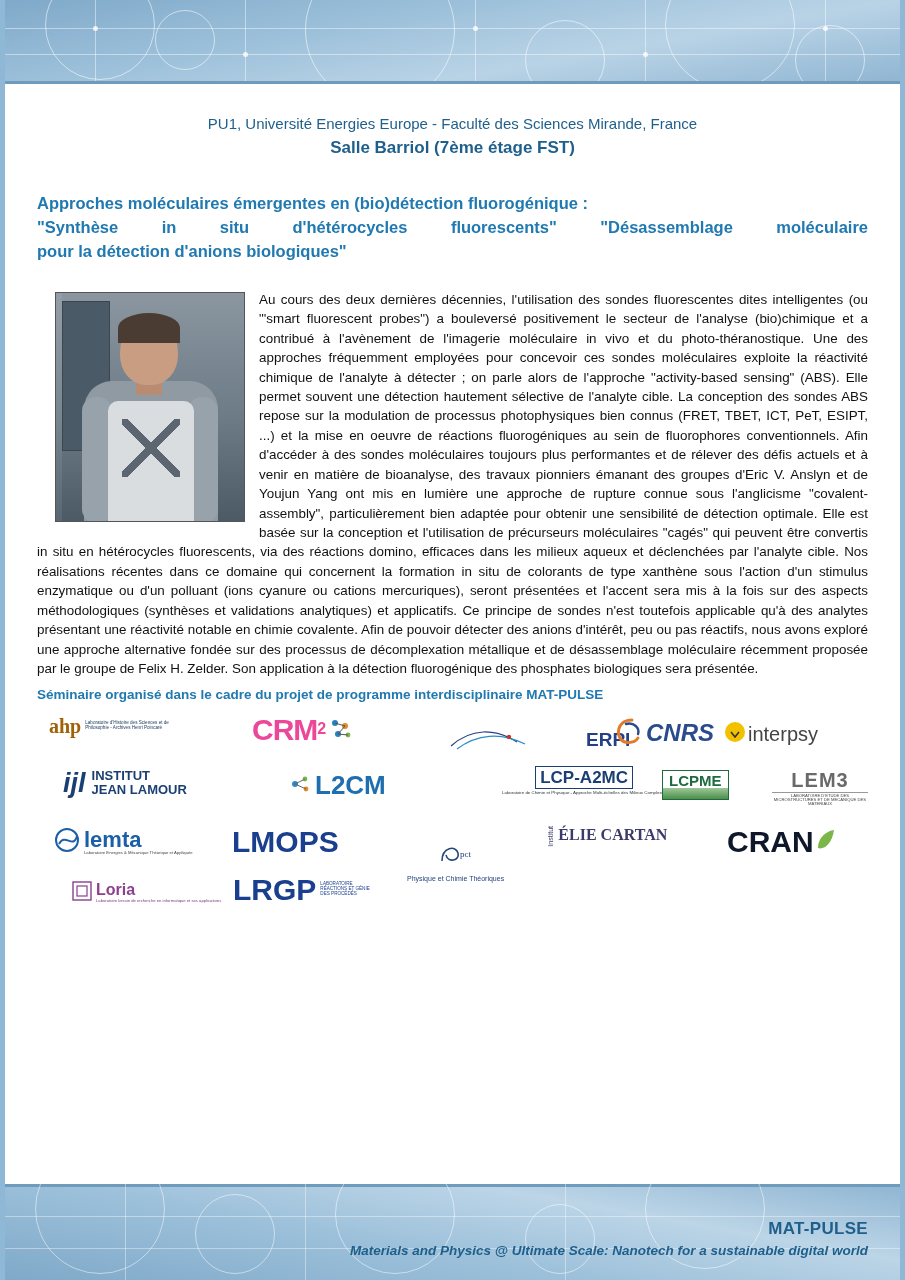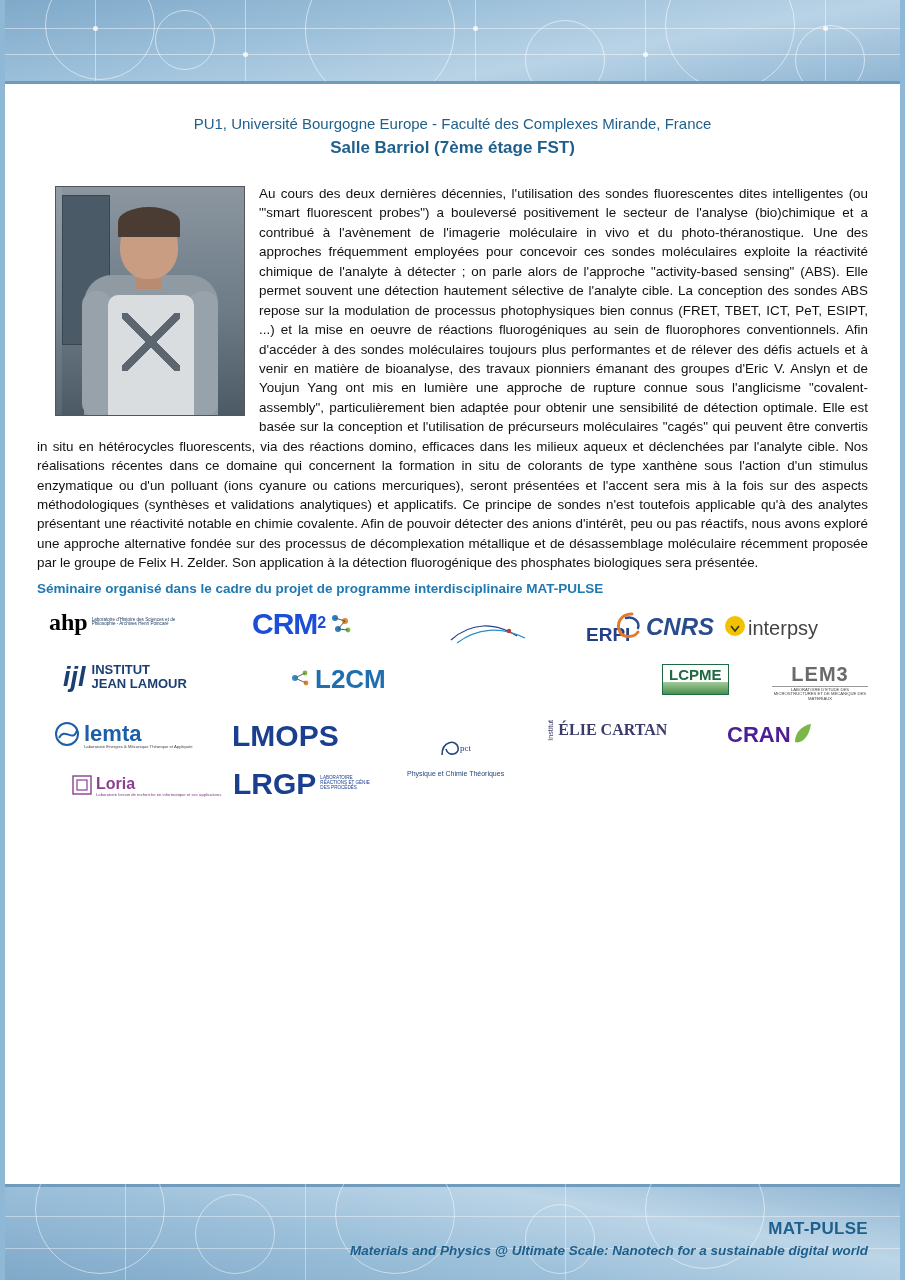--- a/index.html
+++ b/index.html
@@ -222,25 +222,25 @@
     display: flex;
     align-items: center;
     justify-content: center;
     font-family: "Liberation Sans", sans-serif;
     line-height: 1.05;
     text-align: center;
   }
   .lg-text { white-space: nowrap; }
 
   .ahp { left: 12px; top: 2px; }
-  .ahp .mark { font-size: 24px; font-weight: bold; color:#000000; font-family:"Liberation Serif", serif; }
+  .ahp .mark { font-size: 20px; font-weight: bold; color:#a16207; font-family:"Liberation Serif", serif; }
   .ahp .sub { font-size: 4.6px; color:#1f3e63; text-align:left; margin-left:4px; max-width:86px; }
 
   .crm2 { left: 215px; top: 0px; }
-  .crm2 .mark { font-size: 30px; font-weight: bold; color:#1d4ed8; letter-spacing:-1px;}
+  .crm2 .mark { font-size: 30px; font-weight: bold; color:#ec4899; letter-spacing:-1px;}
   .crm2 .sup { font-size: 16px; vertical-align: super; }
   .crm2 .mol { width:26px; height:26px; margin-left:2px; position:relative; }
 
   .erpi { left: 410px; top: 12px; gap: 39px; }
   .erpi .mark { font-size: 19px; font-weight: bold; color:#243f85; }
 
   .cnrs { left: 575px; top: 0px; }
   .cnrs .mark { font-size: 24px; font-weight: bold; color:#2b4c8c; font-style: italic;}
 
   .interpsy { left: 685px; top: 6px; }
@@ -272,21 +272,21 @@
   .lmops .mark { font-size: 30px; font-weight: bold; color:#1b3f8f; }
 
   .lpct { left: 370px; top: 112px; margin-top: 17px; }
   .lpct .sub { font-size: 7px; color:#24457d; }
 
   .iec { left: 510px; top: 112px; }
   .iec .mark { font-size: 16px; font-weight: bold; color:#3b3b6b; font-family:"Liberation Serif", serif;}
   .iec .side { font-size: 7px; color:#3b3b6b; writing-mode: vertical-rl; transform: rotate(180deg);}
 
   .cran { left: 690px; top: 112px; }
-  .cran .mark { font-size: 22px; font-weight: bold; color:#4c1d95; }
+  .cran .mark { font-size: 30px; font-weight: bold; color:#0f172a; }
 
   .loria { left: 34px; top: 166px; }
   .loria .mark { font-size: 16px; font-weight: bold; color:#8b3f8f; }
   .loria .sub { font-size: 4.2px; color:#7a3a7f; }
 
   .lrgp { left: 196px; top: 160px; }
   .lrgp .mark { font-size: 30px; font-weight: bold; color:#1b3f8f; }
   .lrgp .sub { font-size: 4.6px; color:#1b3f8f; }
 
   .box-outline { border: 1.2px solid currentColor; padding: 2px 4px; }
@@ -312,24 +312,29 @@
     <div class="ln" style="left:820px; top:0; width:1px; height:84px;"></div>
     <div class="dot" style="left:88px; top:26px;"></div>
     <div class="dot" style="left:238px; top:52px;"></div>
     <div class="dot" style="left:468px; top:26px;"></div>
     <div class="dot" style="left:638px; top:52px;"></div>
     <div class="dot" style="left:818px; top:26px;"></div>
   </div>
 
   <div class="content">
 
-    <div class="affiliation">PU1, Université Bourgogne Europe - Faculté des Complexes Mirande, France</div>
+    <div class="affiliation">PU1, Université Energies Europe - Faculté des Sciences Mirande, France</div>
 
     <div class="place">Salle Barriol (7ème étage FST)</div>
 
+    <div class="talk-title">
+      <span class="l1">Approches moléculaires émergentes en (bio)détection fluorogénique :</span>
+      <span class="l2">"Synthèse in situ d'hétérocycles fluorescents" "Désassemblage moléculaire</span>
+      <span class="l3">pour la détection d'anions biologiques"</span>
+    </div>
 
     <div class="abstract">
       <div class="photo">
         <div class="wall"></div>
         <div class="door"></div>
         <div class="body"></div>
         <div class="arm-l"></div>
         <div class="arm-r"></div>
         <div class="shirt"></div>
         <div class="neck"></div>
@@ -409,20 +414,26 @@
             <circle cx="8" cy="12" r="3" fill="#2a8ccc"></circle>
             <circle cx="18" cy="7" r="2.4" fill="#7ab648"></circle>
             <circle cx="19" cy="17" r="2.4" fill="#e08a2a"></circle>
             <line x1="8" y1="12" x2="18" y2="7" stroke="#666" stroke-width="1"></line>
             <line x1="8" y1="12" x2="19" y2="17" stroke="#666" stroke-width="1"></line>
           </svg>
         </span>
         <span class="mark lg-text">L2CM</span>
       </div>
 
+      <div class="logo lcpa2mc">
+        <span style="display:inline-block; text-align:center;">
+          <span class="mark lg-text box-outline" style="display:inline-block; color:#1b3f73;">LCP-A2MC</span>
+          <span class="sub" style="display:block; margin-top:2px;">Laboratoire de Chimie et Physique - Approche Multi-échelles des Milieux Complexes</span>
+        </span>
+      </div>
 
       <div class="logo lcpme">
         <span style="display:inline-block; border:1.4px solid #1d6b3f; padding:2px 6px 10px 6px; background:linear-gradient(180deg,#ffffff 60%, #9ec89a 60%, #4c8f4a 100%);">
           <span class="mark lg-text">LCPME</span>
         </span>
       </div>
 
       <div class="logo lem3">
         <span style="display:inline-block; text-align:center;">
           <span class="mark lg-text">LEM3</span>

